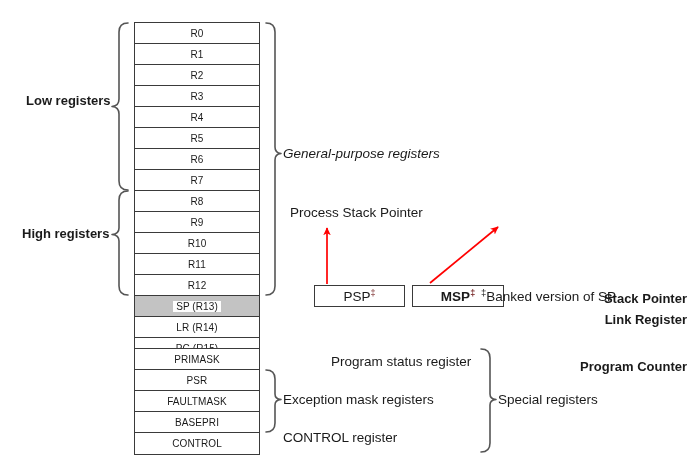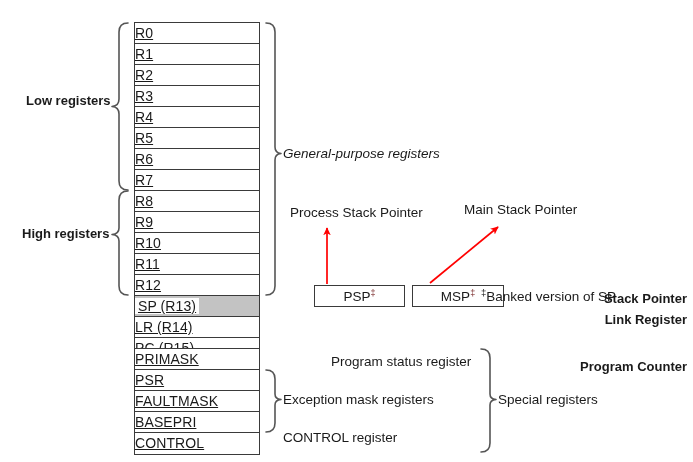--- a/index.html
+++ b/index.html
@@ -31,28 +31,28 @@
     border: 1.5px solid #3a3a3a;
     box-sizing: border-box;
     background: #fff;
   }
   .regcol.gp  { top: 22px;  }
   .regcol.spc { top: 348px; }
 
   .regrow {
     height: 21px;
     line-height: 21px;
-    font-size: 14px;
+    text-align: center;
+    font-size: 10px;
     letter-spacing: 0.1px;
     border-bottom: 1.5px solid #3a3a3a;
     box-sizing: border-box;
     background: #fff;
     white-space: nowrap;
     overflow: hidden;
-    text-decoration: underline;
   }
   .regrow:last-child { border-bottom: none; }
   .regrow.shaded { background: #c3c3c3; }
   .regrow.shaded span {
     background: #fdfdfd;
     padding: 0 3px;
   }
 
   
   .lbl-left {
@@ -157,25 +157,24 @@
   <div class="lbl-left" style="top:332px;margin-top:24px;">Program Counter</div>
 
   <div class="note" style="left:283px; top:146px;font-style:italic;">General-purpose registers</div>
 
   <div class="note" style="left:283px; top:354px;margin-left:48px;">Program status register</div>
   <div class="note" style="left:283px; top:392px;">Exception mask registers</div>
   <div class="note" style="left:283px; top:430px;">CONTROL register</div>
   <div class="note" style="left:498px; top:392px;">Special registers</div>
 
   <div class="note" style="left:290px; top:205px;">Process Stack Pointer</div>
-  <div class="note" style="left:464px; top:202px;">Main Stack Pointer</div>
 
   <div class="spbox" style="left:281px; top:285px; width:91px;"><span>PSP</span><sup class="dag">‡</sup></div>
 
-  <div class="spbox" style="left:379px; top:285px; width:92px;"><span>MSP</span><sup class="dag">‡</sup></div>
+  <div class="spbox" style="left:379px; top:285px; width:92px;font-weight:bold;"><span>MSP</span><sup class="dag">‡</sup></div>
 
   <div class="note" style="left:481px; top:289px;"><sup class="dag2">‡</sup><span>Banked version of SP</span></div>
 
   <svg class="overlay" viewBox="0 0 693 462">
     <g fill="none" stroke="#555555" stroke-width="1.6" stroke-linecap="round" stroke-linejoin="round">
 
       <path d="M128,23 Q119,23 119,32 L119,99 Q119,106 112,106.5 Q119,107 119,114 L119,181 Q119,190 128,190"></path>
 
       <path d="M128,191 Q119,191 119,200 L119,228 Q119,234 112,234.5 Q119,235 119,241 L119,286 Q119,295 128,295"></path>
 

